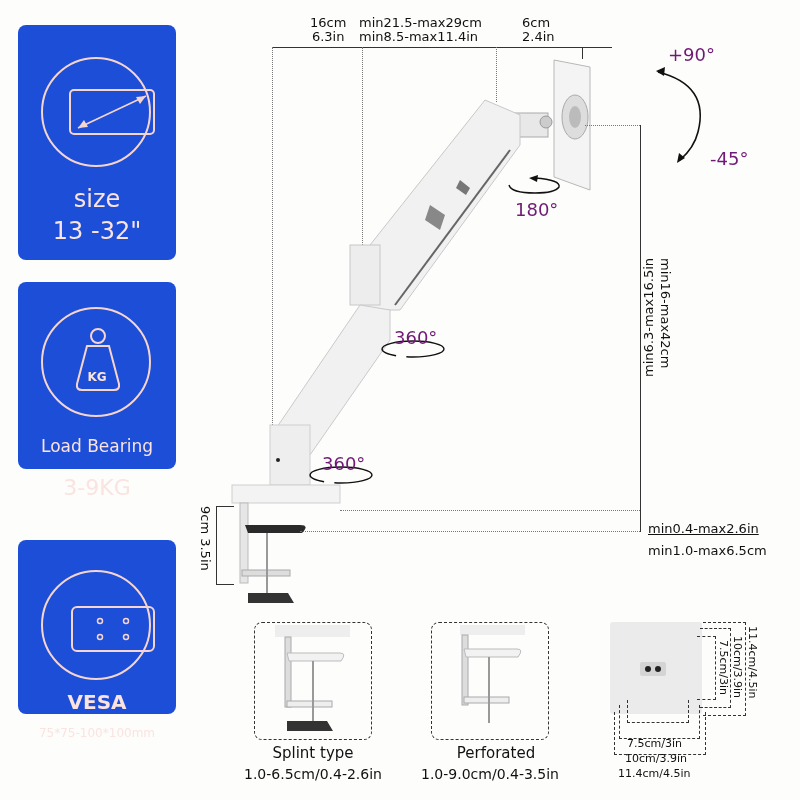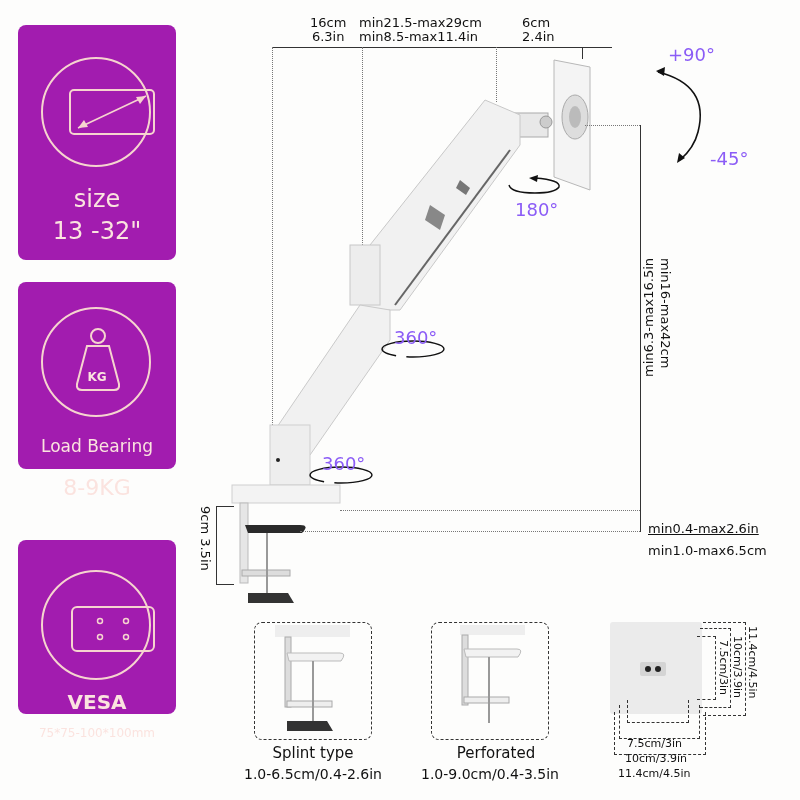--- a/index.html
+++ b/index.html
@@ -1,25 +1,25 @@
 <!DOCTYPE html>
 <html><head>
 <meta charset="utf-8">
 <style>
   html,body{margin:0;padding:0;}
   body{width:800px;height:800px;background:#fdfdfc;position:relative;overflow:hidden;font-family:"DejaVu Sans","Liberation Sans",sans-serif;color:#111;}
-  .card{position:absolute;left:18px;width:158px;background:#a21caf;border-radius:8px;color:#fbe3df;text-align:center;}
+  .card{position:absolute;left:18px;width:158px;background:#1d4ed8;border-radius:8px;color:#fbe3df;text-align:center;}
   .card .circle{position:absolute;left:23px;width:110px;height:110px;border:2px solid #f6d4cf;border-radius:50%;box-sizing:border-box;}
   .card .t1{position:absolute;left:0;right:0;font-weight:500;}
   .abs{position:absolute;}
   .dim{font-family:"DejaVu Sans","Liberation Sans",sans-serif;font-size:13px;line-height:14px;color:#111;white-space:nowrap;}
   .vline{position:absolute;width:0;border-left:1px solid #333;}
   .hline{position:absolute;height:0;border-top:1px solid #333;}
   .doth{position:absolute;height:0;border-top:1px dotted #777;}
-  .rot{font-size:18px;color:#8b5cf6;}
+  .rot{font-size:18px;color:#701a75;}
   .dashbox{position:absolute;border:1.5px dashed #333;border-radius:8px;box-sizing:border-box;}
   .cap{position:absolute;text-align:center;font-size:15px;color:#111;white-space:nowrap;}
   .vert{writing-mode:vertical-rl;font-size:13px;line-height:14px;color:#111;white-space:nowrap;}
 </style>
 </head>
 <body>
 
 <div class="card" style="top:25px;height:235px;">
   <div class="circle" style="top:32px;"></div>
   <svg class="abs" style="left:50px;top:63px;" width="90" height="50" viewBox="0 0 90 50">
@@ -33,21 +33,21 @@
 </div>
 
 <div class="card" style="top:282px;height:187px;">
   <div class="circle" style="top:25px;"></div>
   <svg class="abs" style="left:55px;top:40px;" width="50" height="80" viewBox="0 0 50 80">
     <circle cx="25" cy="14" r="7" fill="none" stroke="#f6d4cf" stroke-width="2"></circle>
     <path d="M14 24 H36 L46 62 Q47 68 41 68 H9 Q3 68 4 62 Z" fill="none" stroke="#f6d4cf" stroke-width="2"></path>
   </svg>
   <div class="abs" style="left:0;right:0;top:88px;font-size:12px;font-weight:bold;color:#fbe3df;">KG</div>
   <div class="t1" style="top:154px;font-size:17px;">Load Bearing</div>
-  <div class="t1" style="top:193px;font-size:22px;">8-9KG</div>
+  <div class="t1" style="top:193px;font-size:22px;">3-9KG</div>
 </div>
 
 <div class="card" style="top:540px;height:174px;">
   <div class="circle" style="top:30px;"></div>
   <svg class="abs" style="left:52px;top:65px;" width="86" height="48" viewBox="0 0 86 48">
     <rect x="2" y="2" width="82" height="44" rx="5" fill="none" stroke="#f6d4cf" stroke-width="2"></rect>
     <circle cx="30" cy="16" r="2.5" fill="none" stroke="#f6d4cf" stroke-width="1.5"></circle>
     <circle cx="56" cy="16" r="2.5" fill="none" stroke="#f6d4cf" stroke-width="1.5"></circle>
     <circle cx="30" cy="32" r="2.5" fill="none" stroke="#f6d4cf" stroke-width="1.5"></circle>
     <circle cx="56" cy="32" r="2.5" fill="none" stroke="#f6d4cf" stroke-width="1.5"></circle>

